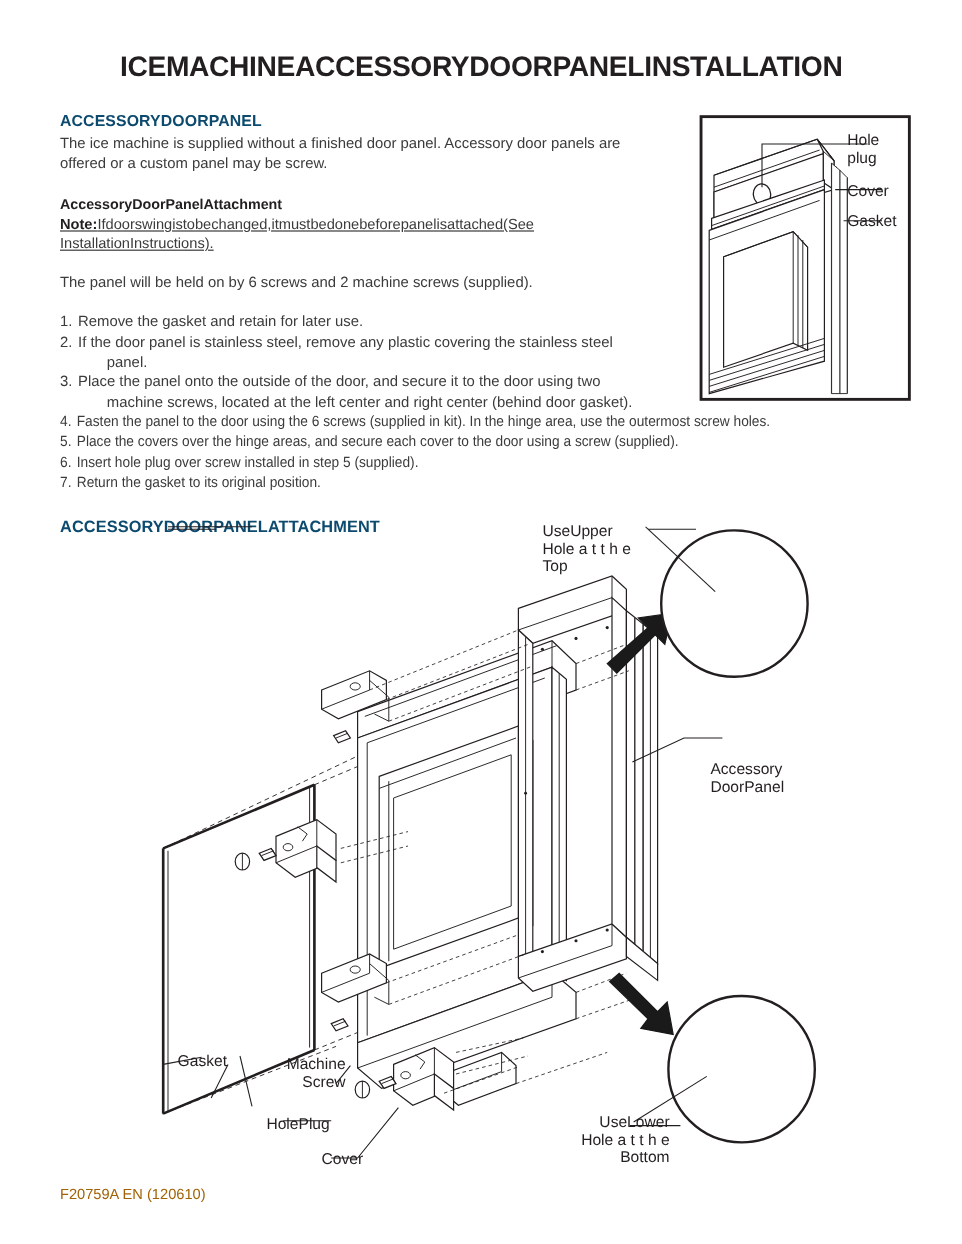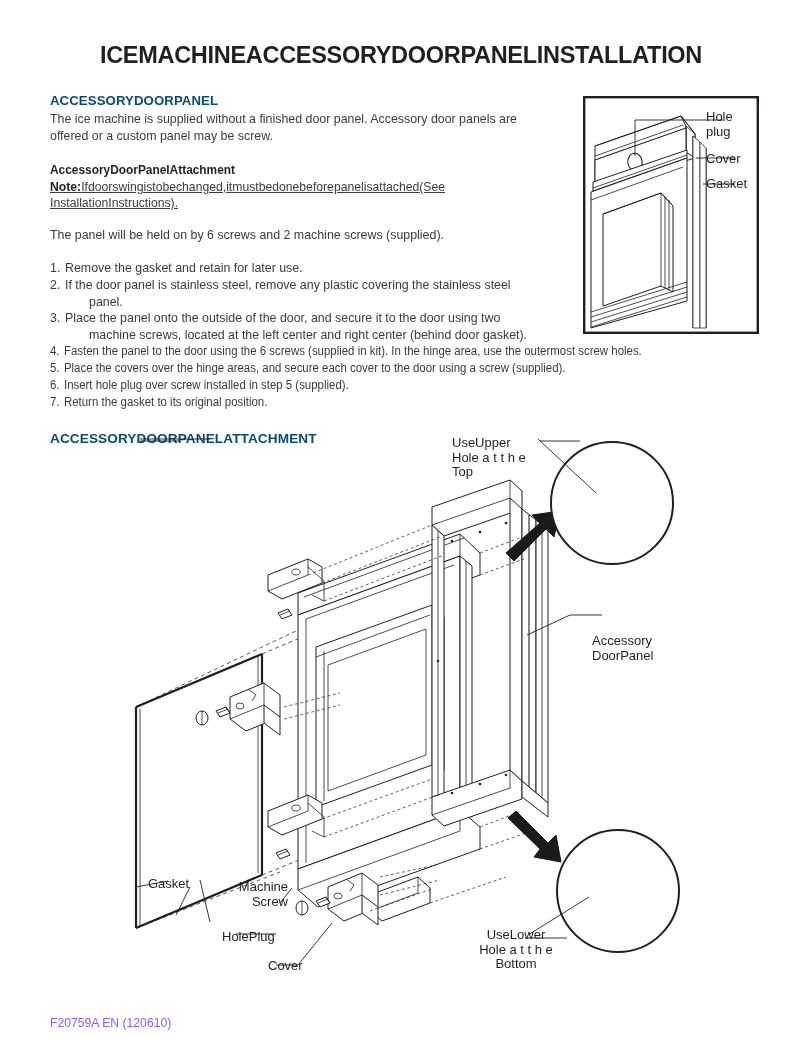--- a/index.html
+++ b/index.html
@@ -97,39 +97,38 @@
   #step5 { left: 50px; top: 360px; width: 760px; }
   #step6 { left: 50px; top: 377px; width: 760px; }
   #step7 { left: 50px; top: 394px; width: 760px; }
   .step2-cont, .step3-cont { display: block; margin-left: 15px; padding-left: 24px; }
 
   #footer {
     position: absolute;
     left: 50px;
     top: 988px;
     font-size: 12.2px;
-    color: #8b5cf6;
-    margin-top: 28px;
+    color: #a16207;
   }
 
   
   .fig-label {
     position: absolute;
     font-size: 13px;
     line-height: 14.5px;
     color: #231f20;
     white-space: pre;
   }
 
   #lbl-hole-plug { left: 706px; top: 110px; }
   #lbl-cover     { left: 706px; top: 152px; }
   #lbl-gasket    { left: 706px; top: 177px; }
 
   #lbl-use-upper { left: 452px; top: 436px; text-align: left; width: 84px; }
-  #lbl-use-lower { left: 474px; top: 928px; text-align: center; width: 84px; }
+  #lbl-use-lower { left: 474px; top: 928px; text-align: right; width: 84px; }
   #lbl-accessory-panel { left: 592px; top: 634px; }
   #lbl-gasket-big { left: 148px; top: 877px; }
   #lbl-machine-screw { left: 232px; top: 880px; width: 56px; text-align: right;}
   #lbl-hole-plug-big { left: 222px; top: 930px; }
   #lbl-cover-big { left: 268px; top: 959px; }
 
   
   svg.fig { position: absolute; overflow: visible; }
   #fig-top-right { left: 583px; top: 96px; }
   #fig-main { left: 40px; top: 425px; }

